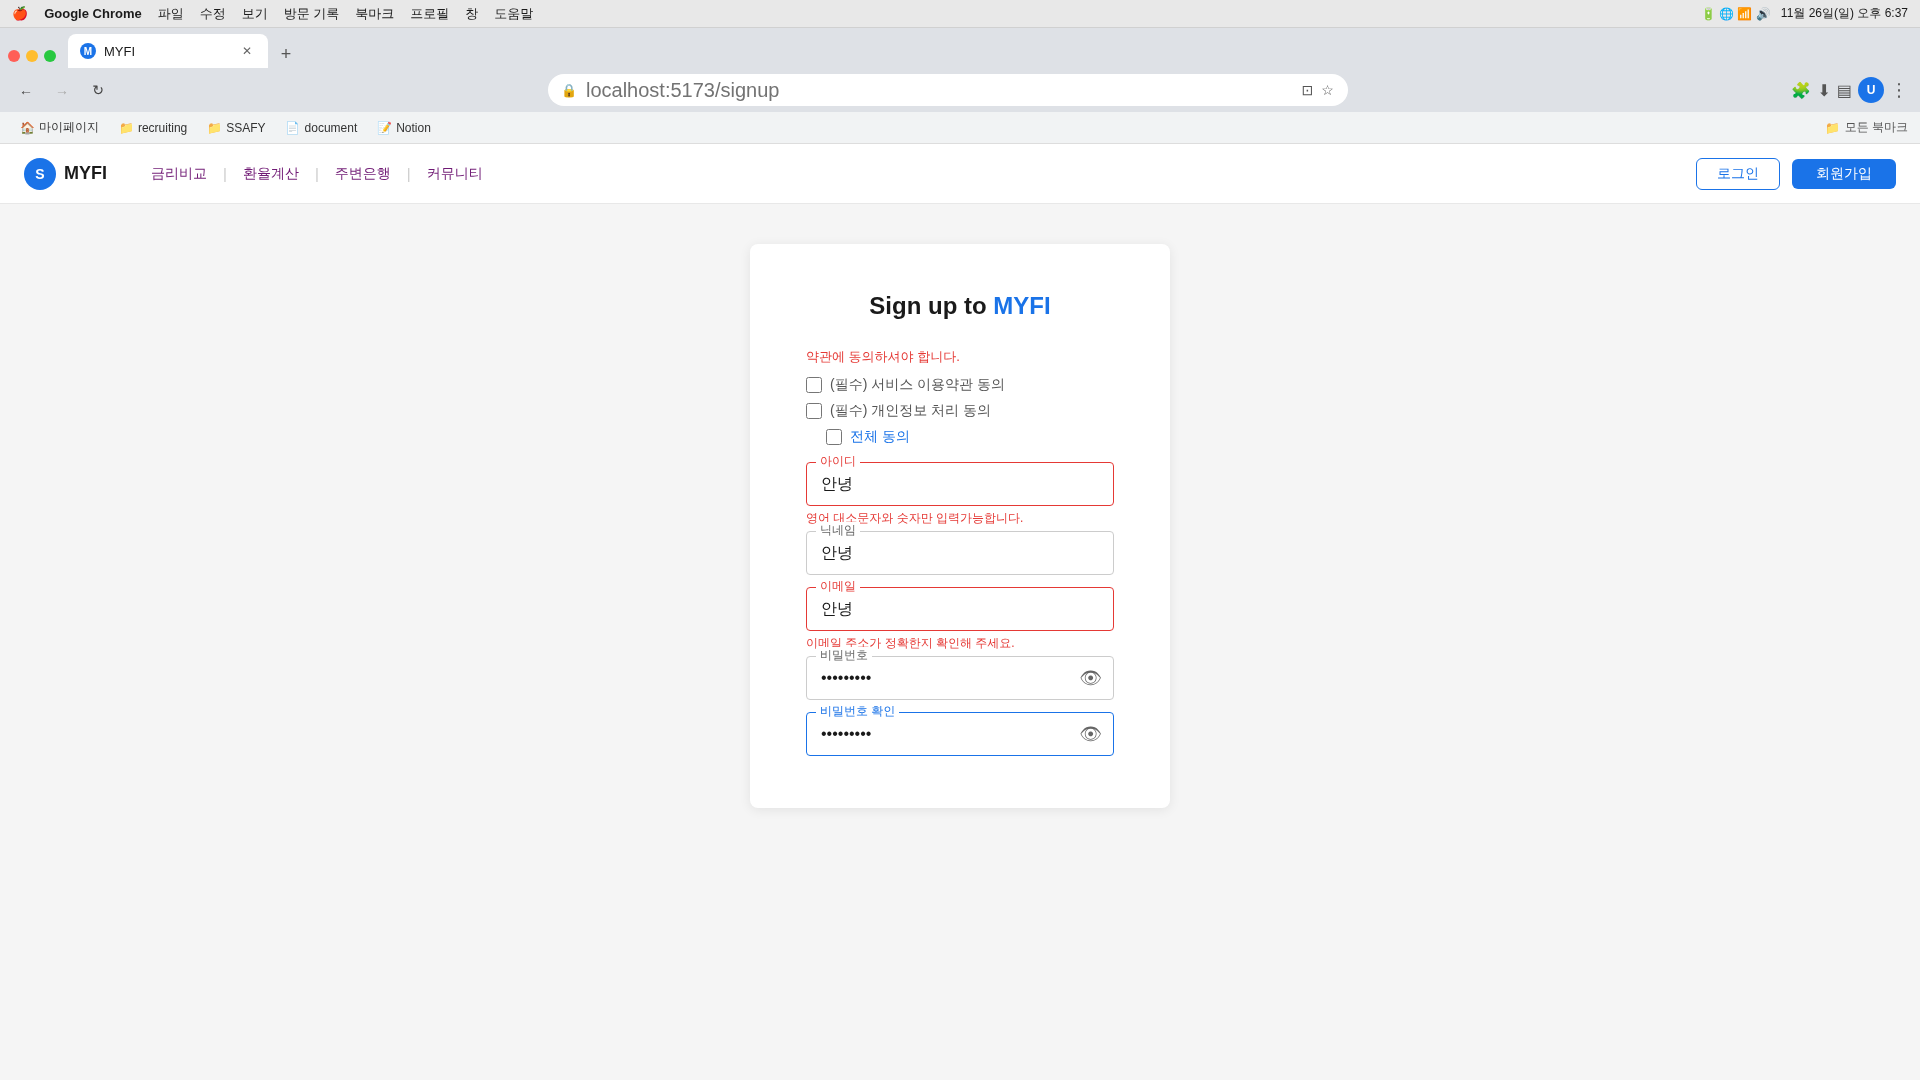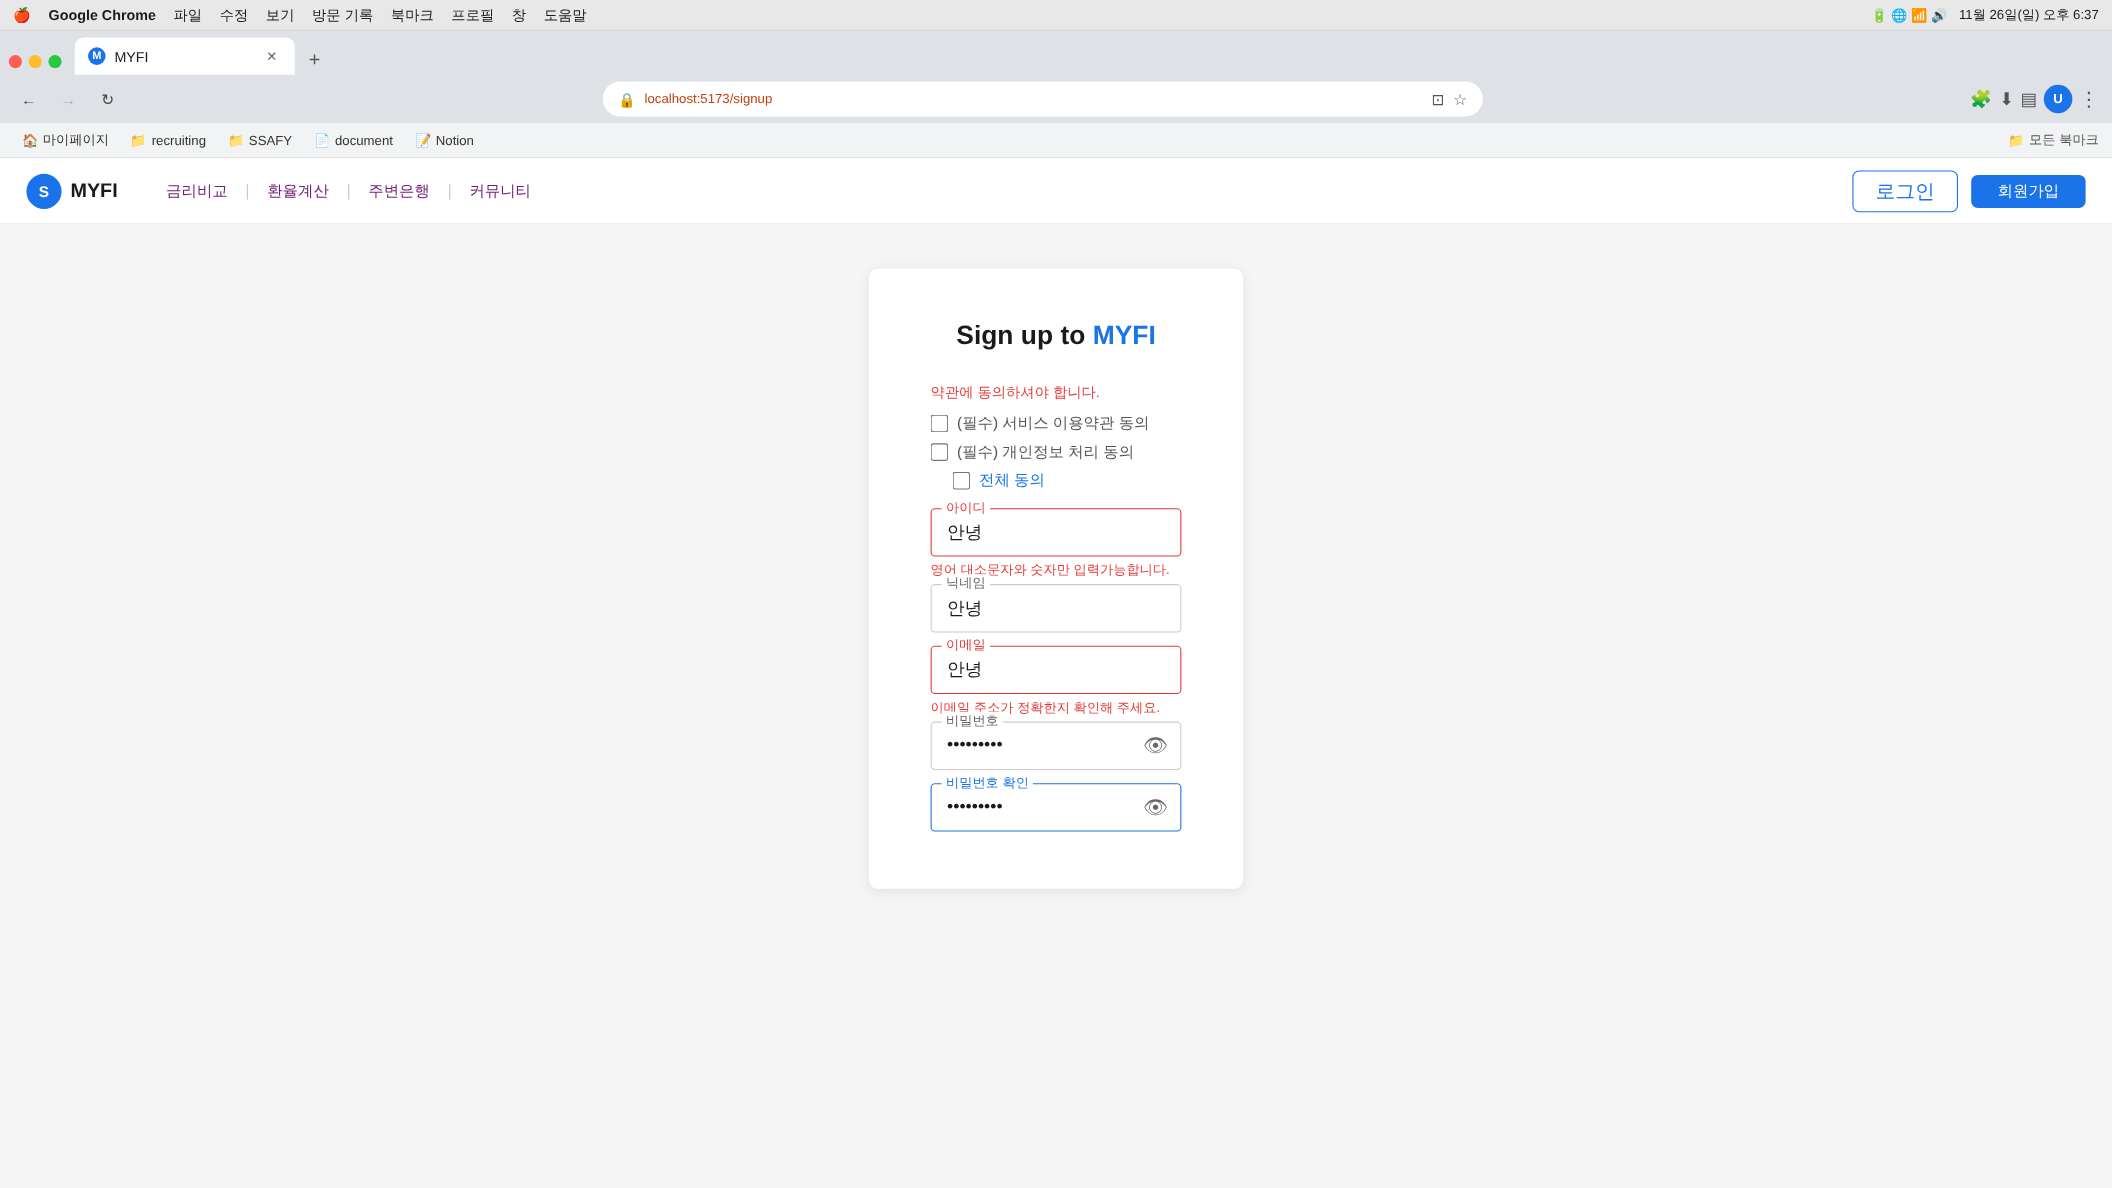--- a/index.html
+++ b/index.html
@@ -134,21 +134,21 @@
     .nav-items { display: flex; align-items: center; gap: 4px; }
     .nav-item { font-size: 14px; color: #701a75; padding: 8px 12px; cursor: pointer; }
     .nav-divider { color: #ccc; font-size: 15px; }
     .header-right { margin-left: auto; display: flex; align-items: center; gap: 12px; }
     .btn-login {
       border: 1.5px solid #1a73e8;
       color: #1a73e8;
       background: white;
       border-radius: 6px;
       padding: 6px 20px;
-      font-size: 18px;
+      font-size: 14px;
       cursor: pointer;
     }
     .btn-signup {
       border: none;
       color: white;
       background: #1a73e8;
       border-radius: 6px;
       padding: 6px 24px;
       font-size: 14px;
       cursor: pointer;
@@ -163,21 +163,21 @@
       justify-content: center;
       padding: 40px 0;
     }
 
     
     .signup-card {
       background: #ffffff;
       border-radius: 8px;
       box-shadow: 0 2px 12px rgba(0,0,0,0.08);
       padding: 48px 56px;
-      width: 340px;
+      width: 420px;
     }
 
     .card-title {
       font-size: 24px;
       font-weight: bold;
       color: #1a1a1a;
       text-align: center;
       margin-bottom: 28px;
     }
     .card-title .brand-name { color: #1a73e8; }
@@ -303,21 +303,21 @@
     </div>
     <div class="new-tab-btn">+</div>
   </div>
 
   <div class="address-bar">
     <div class="nav-btn">←</div>
     <div class="nav-btn" style="color:#aaa">→</div>
     <div class="nav-btn">↻</div>
     <div class="address-input-wrap">
       <span style="color:#555;font-size:13px;">🔒</span>
-      <span style="flex:1;font-size:12px;color:#c2410c;">localhost:5173/signup</span>
+      <span style="flex:1;font-size:20px;color:#737373;">localhost:5173/signup</span>
       <div class="address-icons">
         <span style="font-size:14px;color:#555;">⊡</span>
         <span style="font-size:14px;color:#555;">☆</span>
       </div>
     </div>
     <div style="display:flex;align-items:center;gap:6px;margin-left:8px;">
       <span style="font-size:16px;color:#555;">🧩</span>
       <span style="font-size:16px;color:#555;">⬇</span>
       <span style="font-size:16px;color:#555;">▤</span>
       <div style="width:26px;height:26px;border-radius:50%;background:#1a73e8;display:flex;align-items:center;justify-content:center;color:white;font-size:12px;font-weight:bold;">U</div>

